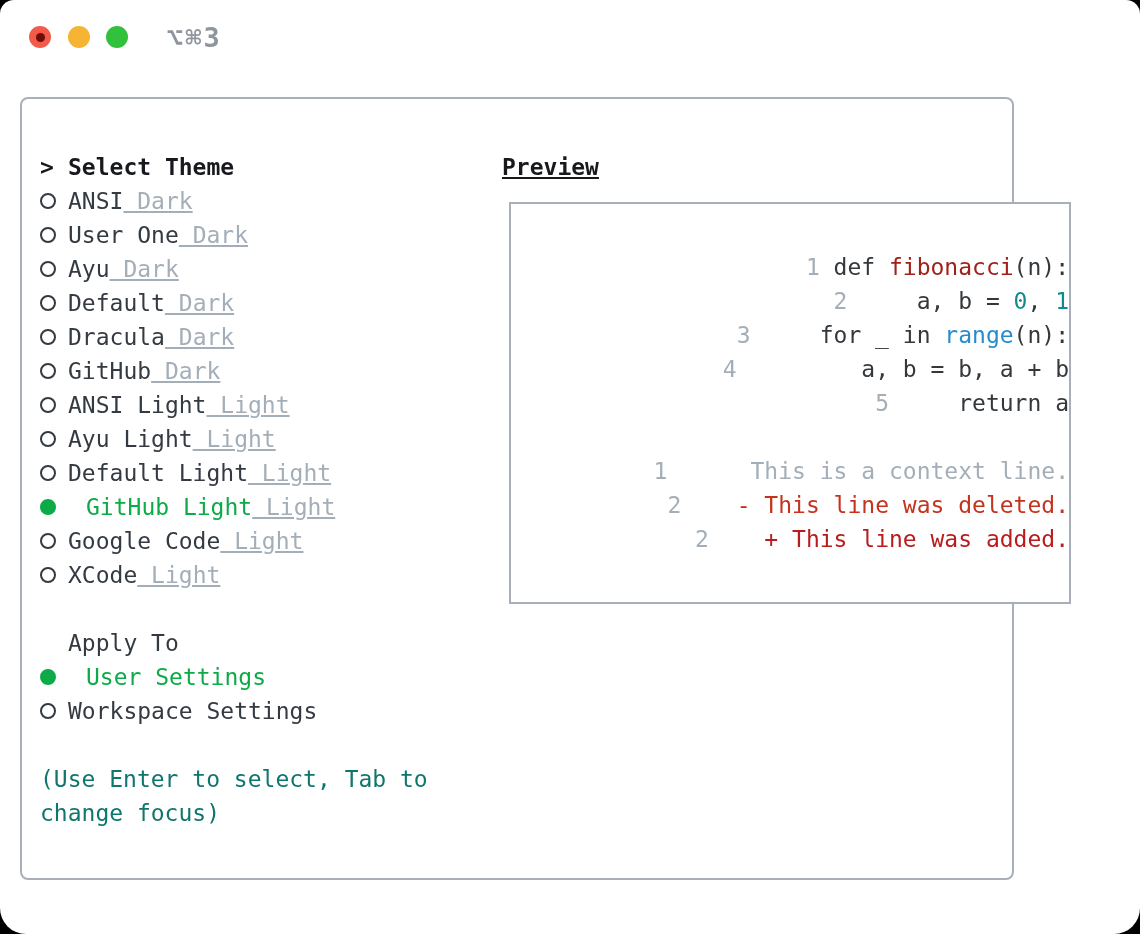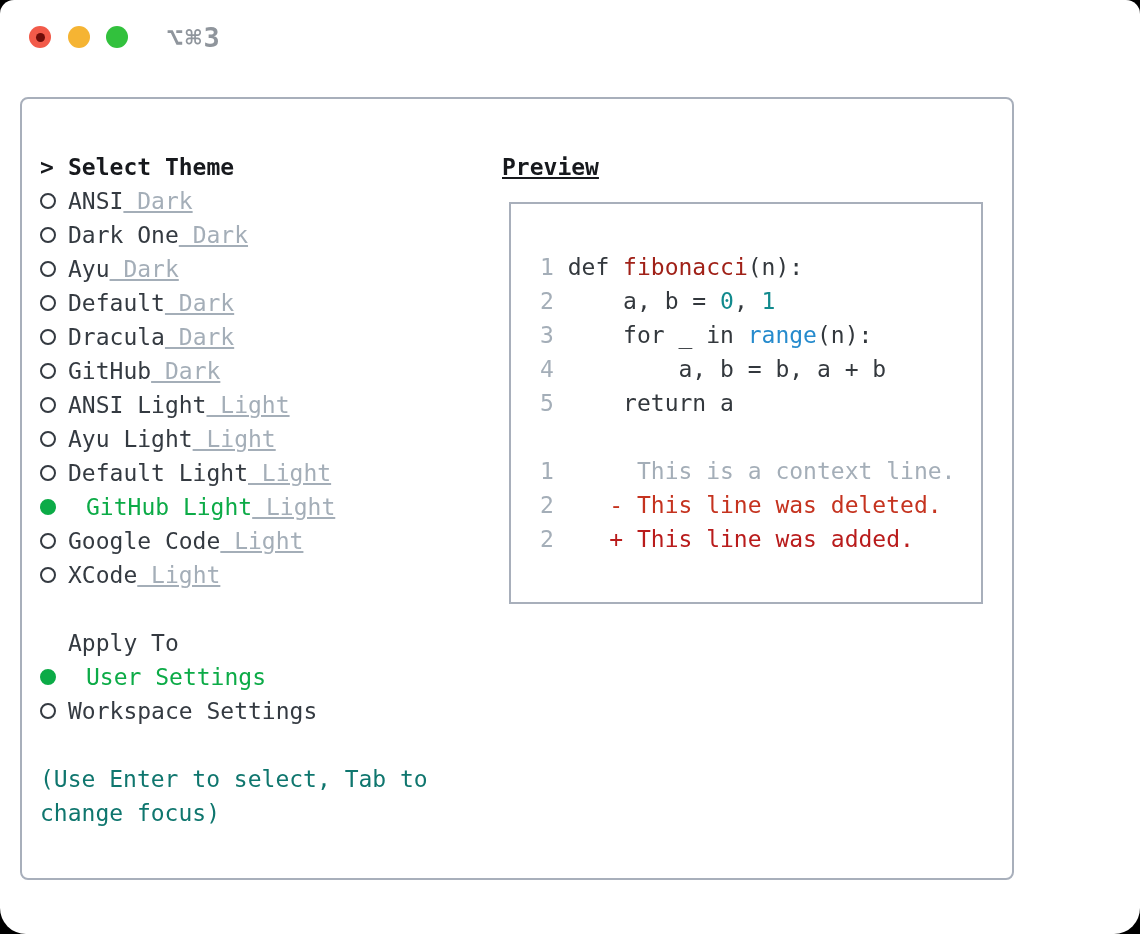--- a/index.html
+++ b/index.html
@@ -26,21 +26,21 @@
   .radio.sel{border-color:#0cab47;background:#0cab47;}
   .heading-row{font-weight:bold;color:#17191d;}
   .heading-row .marker{font-weight:bold;}
   .tsuffix{color:#a4aeb8;text-decoration:underline;}
   .sel-label{color:#0cab47;margin-left:18px;}
   .spacer{height:34px;}
   .hint{color:#0f766e;white-space:pre;}
 
   
   .preview-title{position:absolute;left:480px;top:51px;font-size:23px;line-height:34px;font-weight:bold;color:#17191d;white-space:pre;text-decoration:underline;}
-  .preview-box{position:absolute;left:487px;top:103px;width:474px;height:402px;border:2px solid #a8afbb;background:#fff;box-sizing:border-box;padding:46px 0 0 29px;overflow:hidden;}
+  .preview-box{position:absolute;left:487px;top:103px;width:562px;height:402px;border:2px solid #a8afbb;background:#fff;box-sizing:border-box;padding:46px 0 0 19px;overflow:hidden;text-align:right;}
   .code-line{height:34px;line-height:34px;font-size:23px;white-space:pre;}
   .lnum{color:#a4aeb8;}
   .seg-code{color:#33383d;}
   .seg-func{color:#a02118;}
   .seg-number{color:#118a8d;}
   .seg-support{color:#268bcd;margin-top:17px;}
   .seg-context{color:#a4aeb8;}
   .seg-deleted{color:#c5331f;}
   .seg-added{color:#b91c1c;}
 </style>
@@ -59,21 +59,21 @@
   </div>
 
   <div class="panel">
 
     <div class="left-col">
       <div class="row heading-row">
         <span class="marker">&gt;</span><span>Select Theme</span>
       </div>
       <div>
           <div class="row"><span class="marker"><span class="radio"></span></span><span class="">ANSI</span><span class="tsuffix"> Dark</span></div>
-          <div class="row"><span class="marker"><span class="radio"></span></span><span class="">Dark One</span><span class="tsuffix"> Dark</span></div>
+          <div class="row"><span class="marker"><span class="radio"></span></span><span class="">User One</span><span class="tsuffix"> Dark</span></div>
           <div class="row"><span class="marker"><span class="radio"></span></span><span class="">Ayu</span><span class="tsuffix"> Dark</span></div>
           <div class="row"><span class="marker"><span class="radio"></span></span><span class="">Default</span><span class="tsuffix"> Dark</span></div>
           <div class="row"><span class="marker"><span class="radio"></span></span><span class="">Dracula</span><span class="tsuffix"> Dark</span></div>
           <div class="row"><span class="marker"><span class="radio"></span></span><span class="">GitHub</span><span class="tsuffix"> Dark</span></div>
           <div class="row"><span class="marker"><span class="radio"></span></span><span class="">ANSI Light</span><span class="tsuffix"> Light</span></div>
           <div class="row"><span class="marker"><span class="radio"></span></span><span class="">Ayu Light</span><span class="tsuffix"> Light</span></div>
           <div class="row"><span class="marker"><span class="radio"></span></span><span class="">Default Light</span><span class="tsuffix"> Light</span></div>
           <div class="row"><span class="marker"><span class="radio sel"></span></span><span class="sel-label">GitHub Light</span><span class="tsuffix"> Light</span></div>
           <div class="row"><span class="marker"><span class="radio"></span></span><span class="">Google Code</span><span class="tsuffix"> Light</span></div>
           <div class="row"><span class="marker"><span class="radio"></span></span><span class="">XCode</span><span class="tsuffix"> Light</span></div>

